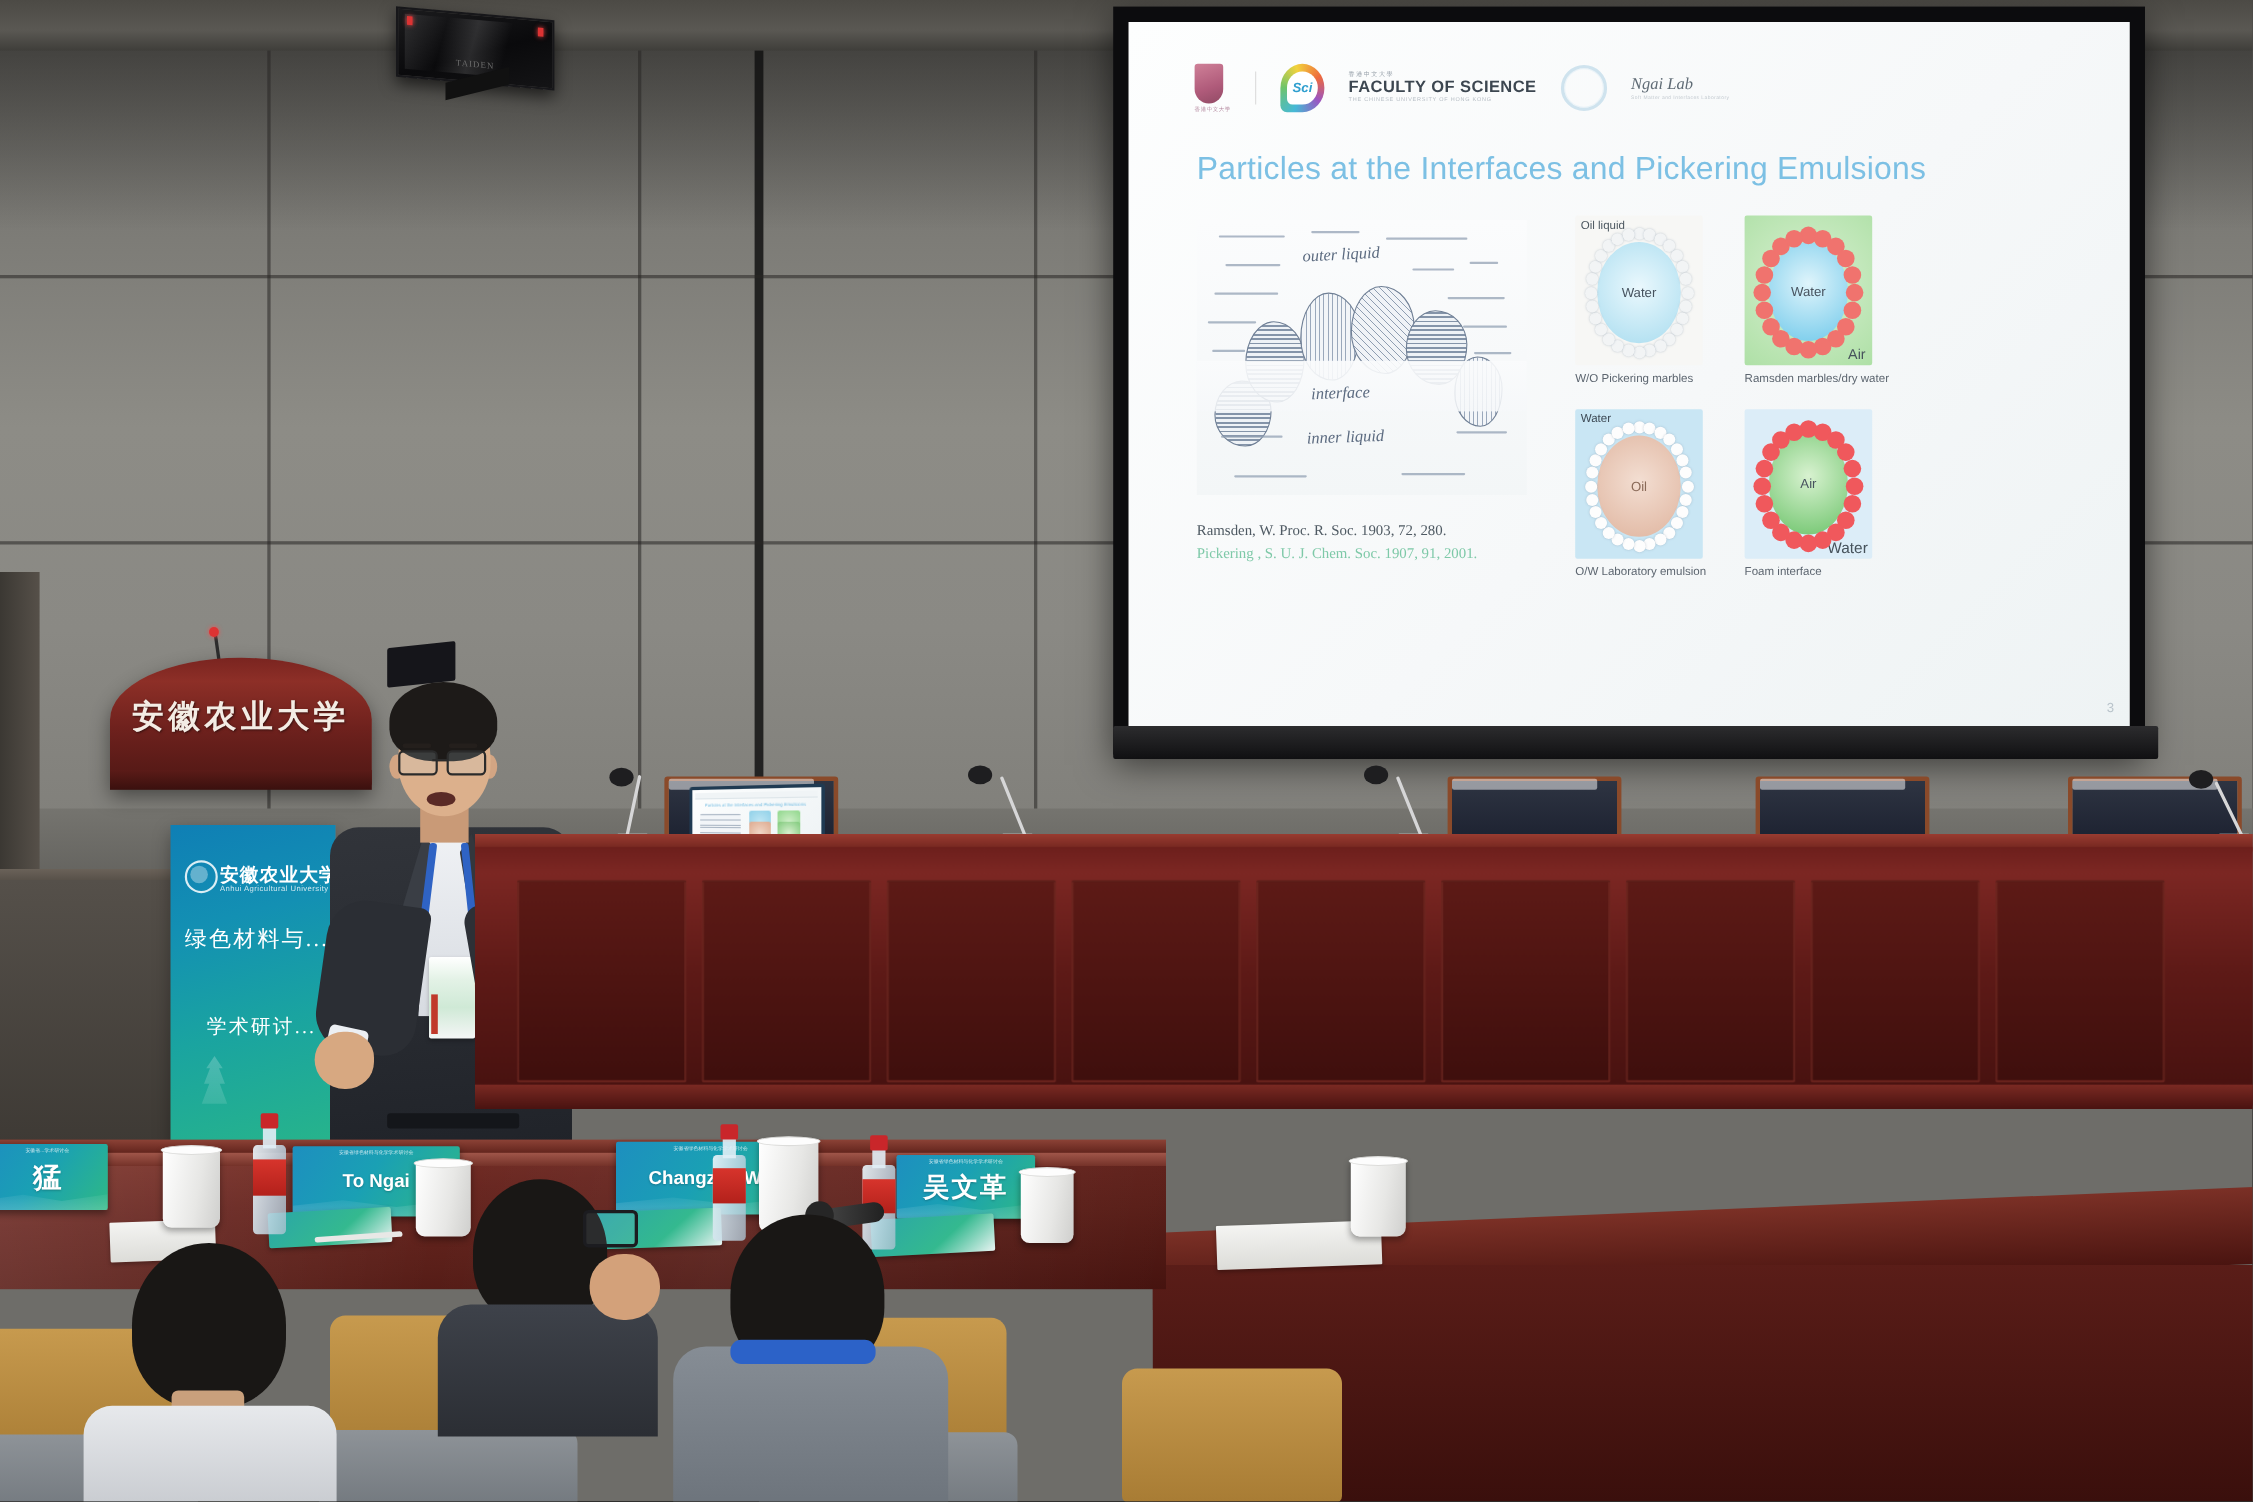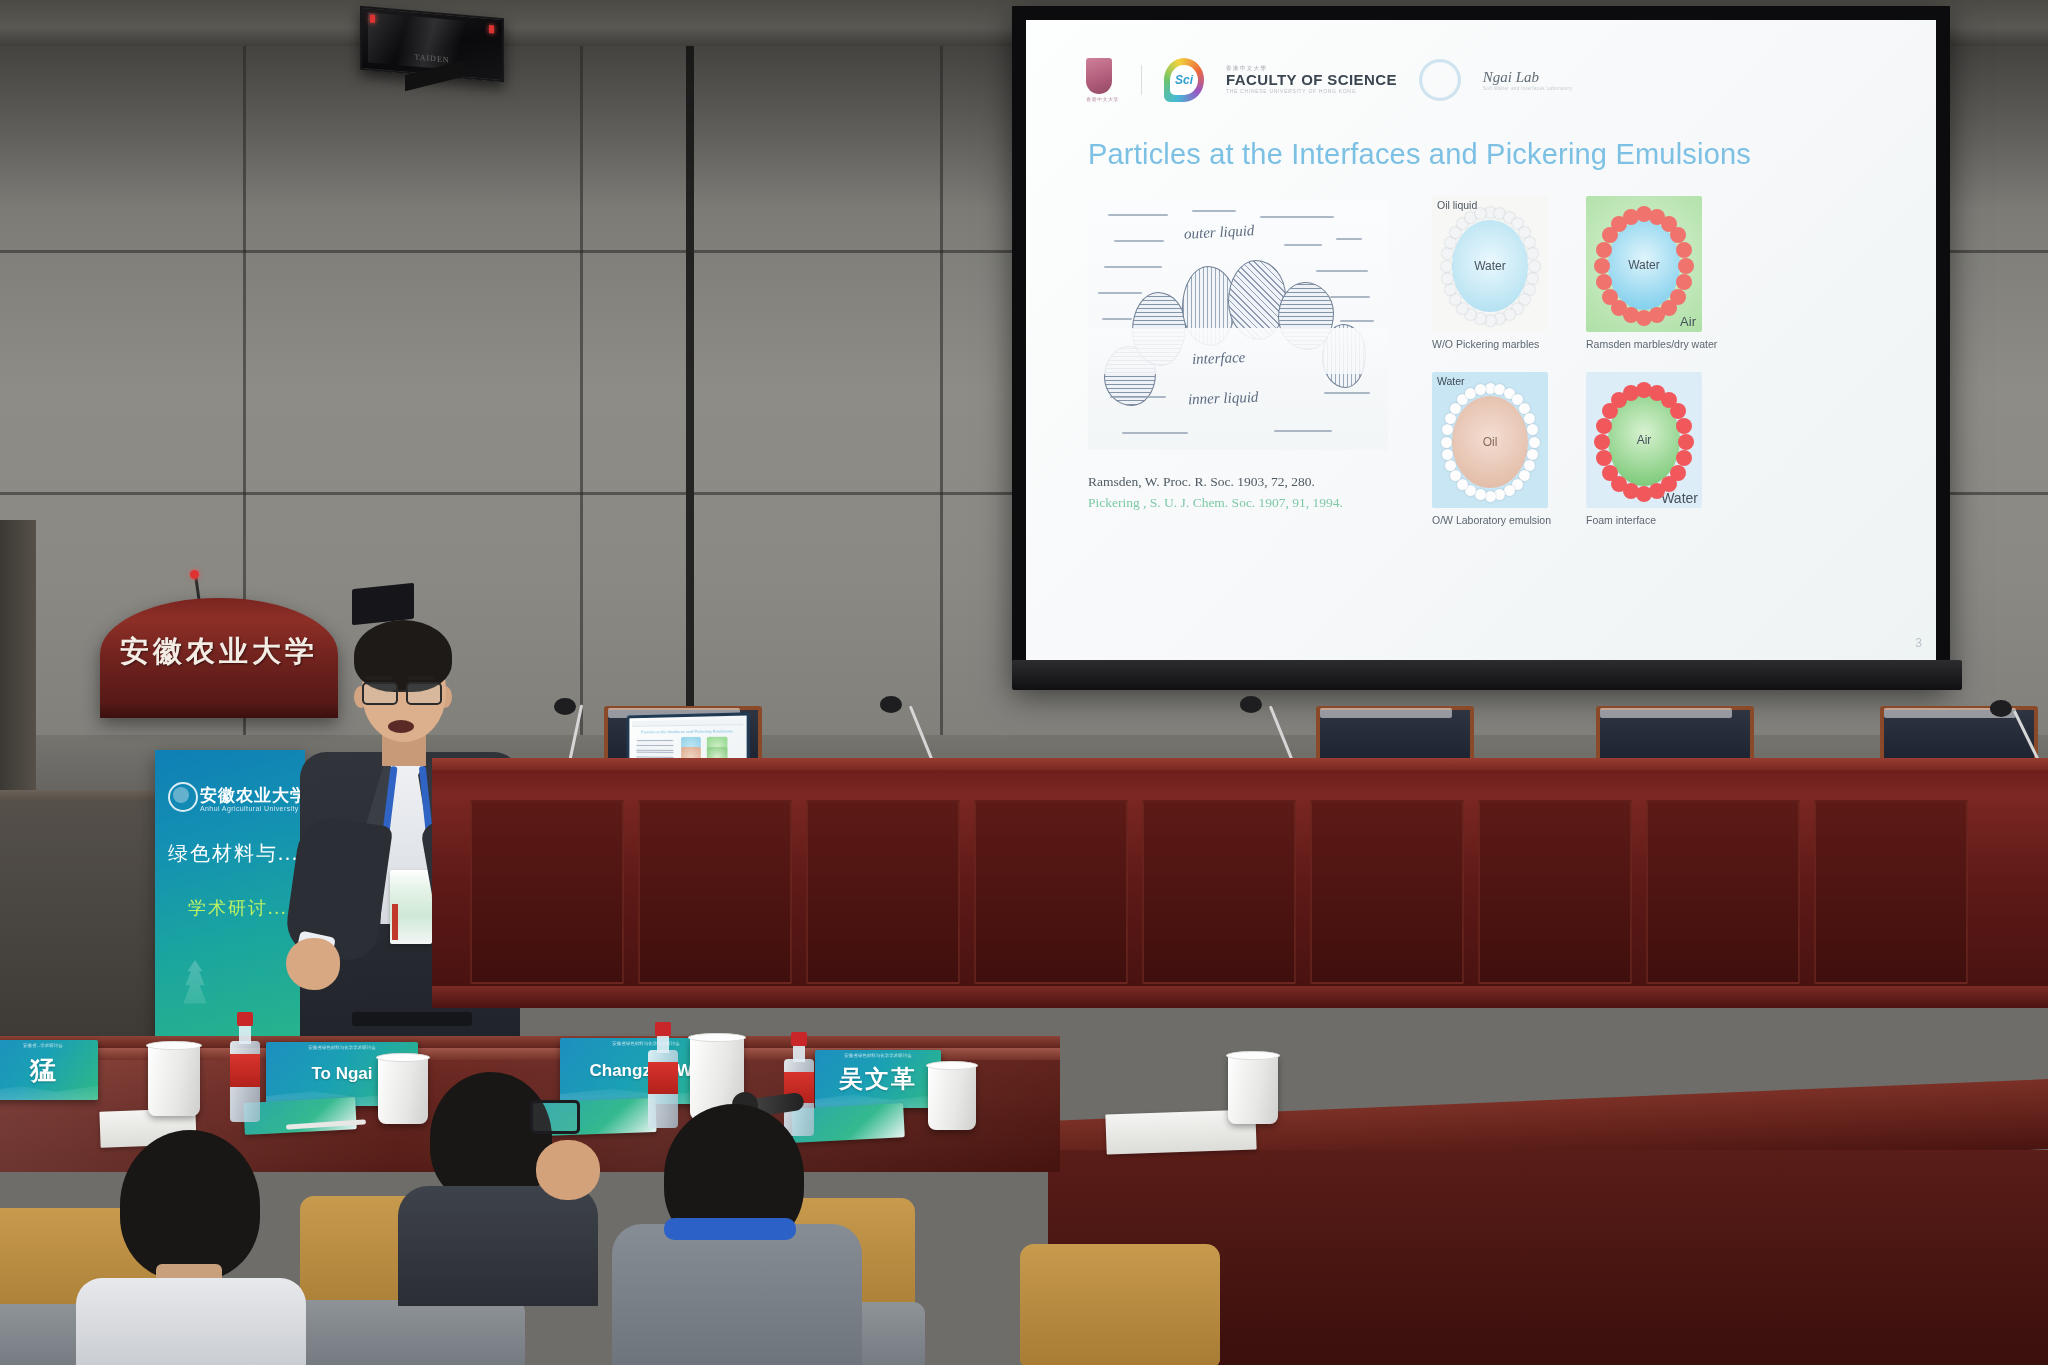--- a/index.html
+++ b/index.html
@@ -88,21 +88,21 @@
 
   
   .banner{left:155px;top:750px;width:150px;height:290px;
     background:linear-gradient(165deg,#0f7fb5 0%,#1390b3 30%,#1aa4a0 62%,#27b48b 100%);
     box-shadow:0 6px 16px rgba(0,0,0,.35);}
   .banner-logo{left:168px;top:782px;width:26px;height:26px;border-radius:50%;border:2px solid rgba(255,255,255,.85);}
   .banner-logo-in{left:173px;top:787px;width:16px;height:16px;border-radius:50%;background:rgba(255,255,255,.35);}
   .banner-cn{left:200px;top:784px;font-family:"Liberation Serif",serif;font-size:17px;color:#fff;letter-spacing:1px;font-weight:bold;}
   .banner-en{left:200px;top:805px;font-size:7px;color:rgba(255,255,255,.8);letter-spacing:.4px;}
   .banner-l1{left:168px;top:840px;font-family:"Liberation Serif",serif;font-size:20px;color:#fff;letter-spacing:2px;}
-  .banner-l2{left:188px;top:896px;font-family:"Liberation Serif",serif;font-size:18px;color:#bef264;letter-spacing:2px;}
+  .banner-l2{left:188px;top:921px;font-family:"Liberation Serif",serif;font-size:18px;color:#ffffff;letter-spacing:2px;}
   .banner-pagoda{left:178px;top:960px;width:34px;height:70px;
     background:linear-gradient(180deg,rgba(255,255,255,.22),rgba(255,255,255,.05));
     clip-path:polygon(50% 0,72% 16%,62% 16%,78% 36%,64% 36%,84% 62%,16% 62%,36% 36%,22% 36%,38% 16%,28% 16%);}
 
   
   .spk{left:292px;top:620px;width:240px;height:420px;}
   .spk-hair{left:62px;top:0;width:98px;height:72px;border-radius:52% 52% 42% 42%;background:#1d1a18;}
   .spk-face{left:70px;top:26px;width:84px;height:96px;border-radius:44% 44% 50% 50%;background:#dcb08c;}
   .spk-ear{top:66px;width:14px;height:22px;border-radius:50%;background:#d3a583;}
   .spk-glass{top:62px;width:32px;height:19px;border:2.2px solid #2b2b2b;border-radius:5px;background:rgba(200,220,235,.18);}
@@ -422,21 +422,21 @@
               <div class="bead" style="left: 16.0213px; top: 31.4352px; width: 16px; height: 16px; background: rgb(240, 88, 92);"></div>
               <div class="bead" style="left: 25.313px; top: 19.9311px; width: 16px; height: 16px; background: rgb(240, 88, 92);"></div>
               <div class="bead" style="left: 37.0213px; top: 12.5451px; width: 16px; height: 16px; background: rgb(240, 88, 92);"></div>
             </div>
         </div>
         <div class="em-cap">Foam interface</div>
       </div>
 
       <div class="abs" style="left:62px;top:452px;line-height:1.55;">
         <div style="font-size:13.5px;color:#4f5a63;font-family:'Liberation Serif',serif;">Ramsden, W. Proc. R. Soc. 1903, 72, 280.</div>
-        <div style="font-size:13.5px;color:#7ec9a8;font-family:'Liberation Serif',serif;">Pickering , S. U.  J. Chem. Soc. 1907, 91, 1994.</div>
+        <div style="font-size:13.5px;color:#7ec9a8;font-family:'Liberation Serif',serif;">Pickering , S. U.  J. Chem. Soc. 1907, 91, 2001.</div>
       </div>
 
       <div class="slide-num">3</div>
     </div>
   </div>
 
   <div class="abs pod-screen"></div>
   <div class="abs pod-mic-stem"></div>
   <div class="abs pod-mic-head"></div>
   <div class="abs podium"></div>

